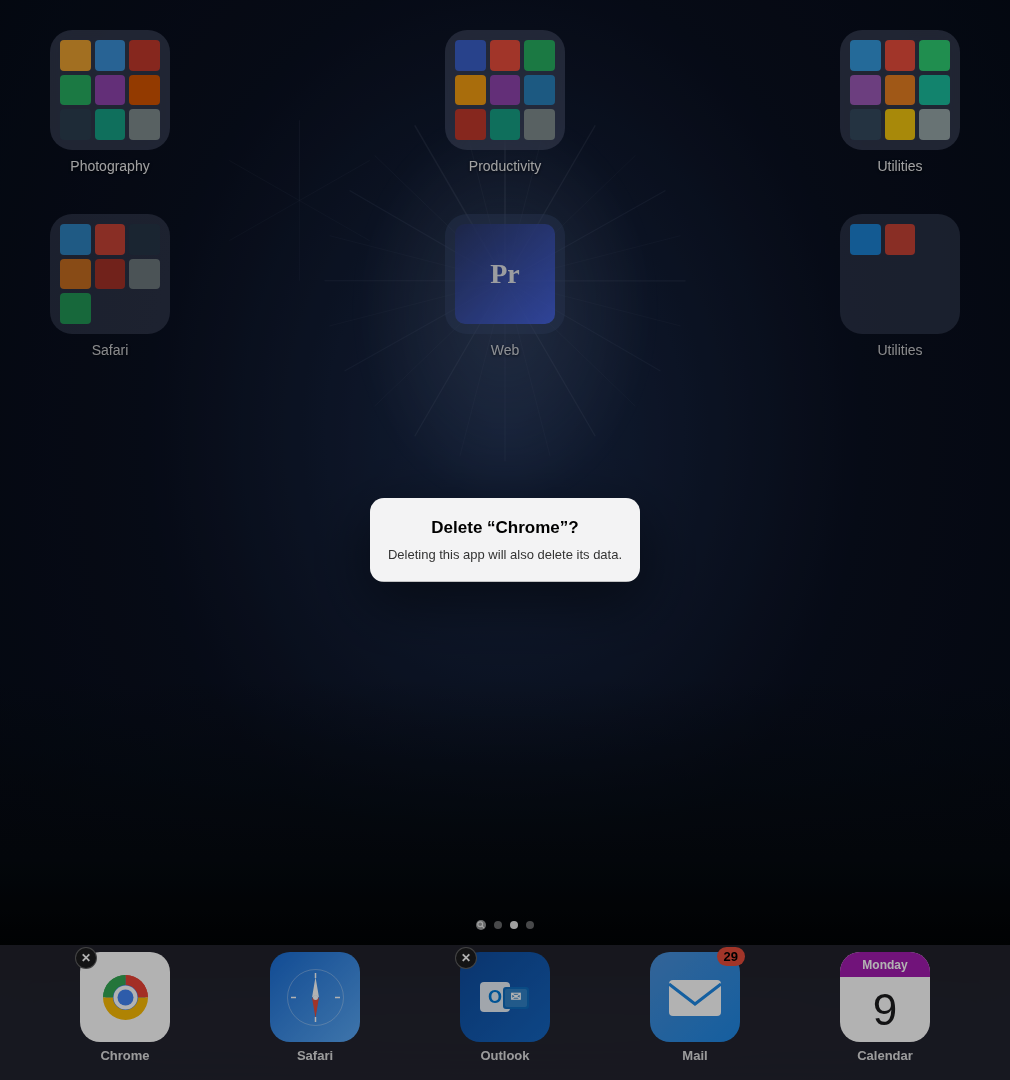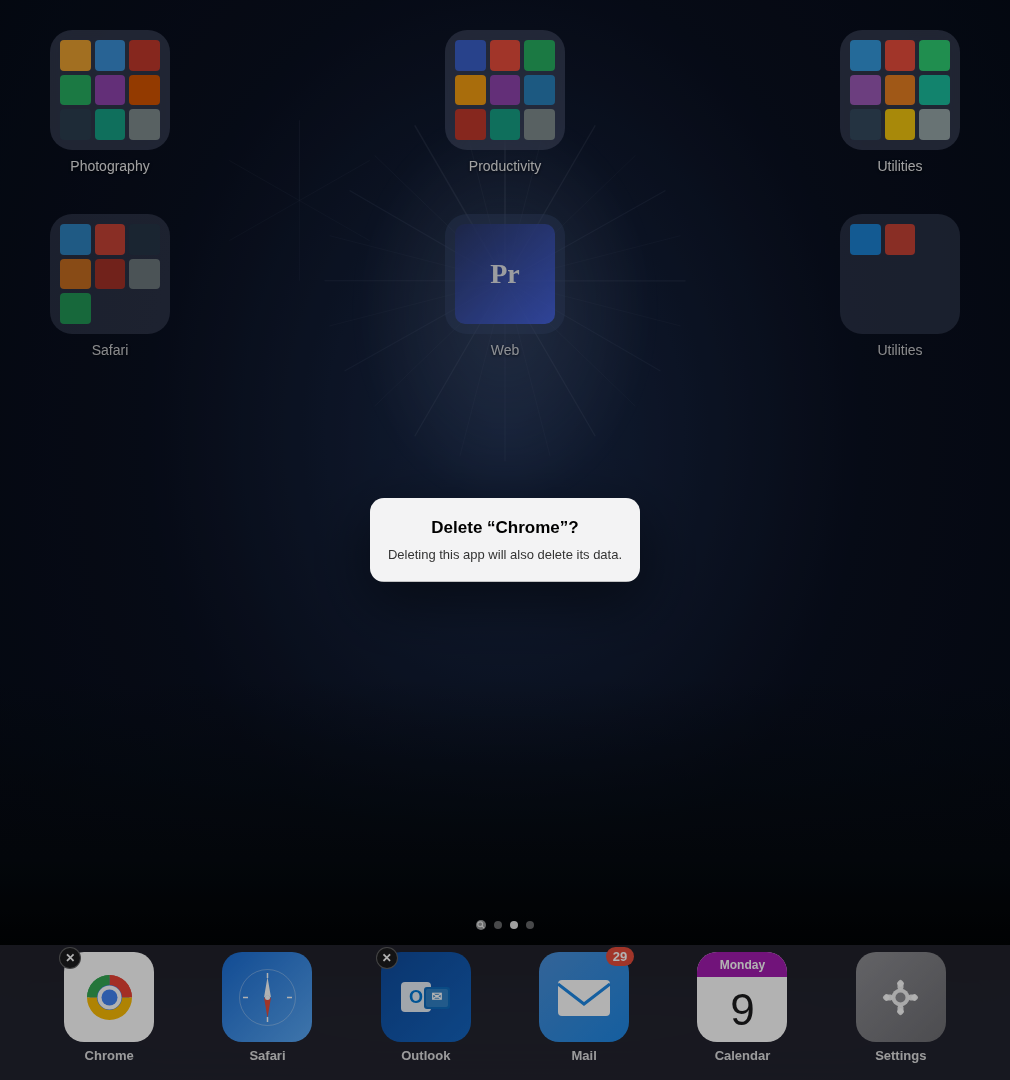--- a/index.html
+++ b/index.html
@@ -261,21 +261,21 @@
       z-index: 10;
       border: 1px solid rgba(255,255,255,0.3);
     }
 
     
     .notif-badge {
       position: absolute;
       top: -5px;
       right: -5px;
       background: #e74c3c;
-      color: #ffffff;
+      color: #000000;
       border-radius: 12px;
       padding: 2px 7px;
       font-size: 13px;
       font-weight: 600;
       z-index: 10;
       min-width: 22px;
       text-align: center;
     }
 
     
@@ -662,43 +662,20 @@
   <div class="dock-item">
     <div class="dock-icon">
       <div class="calendar-icon-bg">
         <div class="calendar-header">Monday</div>
         <div class="calendar-body">9</div>
       </div>
     </div>
     <span class="dock-label">Calendar</span>
   </div>
 
-  <div class="dock-item">
-    <div class="dock-icon">
-      <div class="settings-icon-bg">
-        <svg width="55" height="55" viewBox="0 0 55 55">
-
-          <g transform="translate(27.5,27.5)">
-            <circle r="9" fill="rgba(255,255,255,0.9)"></circle>
-            <circle r="5" fill="#8e8e93"></circle>
-
-            <rect x="-3" y="-16" width="6" height="8" rx="2" fill="rgba(255,255,255,0.9)"></rect>
-            <rect x="-3" y="8" width="6" height="8" rx="2" fill="rgba(255,255,255,0.9)"></rect>
-            <rect x="-16" y="-3" width="8" height="6" rx="2" fill="rgba(255,255,255,0.9)"></rect>
-            <rect x="8" y="-3" width="8" height="6" rx="2" fill="rgba(255,255,255,0.9)"></rect>
-            <rect x="-13" y="-13" width="6" height="6" rx="2" fill="rgba(255,255,255,0.9)" transform="rotate(45)"></rect>
-            <rect x="7" y="-13" width="6" height="6" rx="2" fill="rgba(255,255,255,0.9)" transform="rotate(45)"></rect>
-            <rect x="-13" y="7" width="6" height="6" rx="2" fill="rgba(255,255,255,0.9)" transform="rotate(45)"></rect>
-            <rect x="7" y="7" width="6" height="6" rx="2" fill="rgba(255,255,255,0.9)" transform="rotate(45)"></rect>
-          </g>
-        </svg>
-      </div>
-    </div>
-    <span class="dock-label">Settings</span>
-  </div>
 </div>
 
 <div class="overlay">
   <div class="alert-dialog">
     <div class="alert-content">
       <div class="alert-title">Delete “Chrome”?</div>
       <div class="alert-message">Deleting this app will also delete its data.</div>
     </div>
     <div class="alert-divider-h"></div>
   </div>

